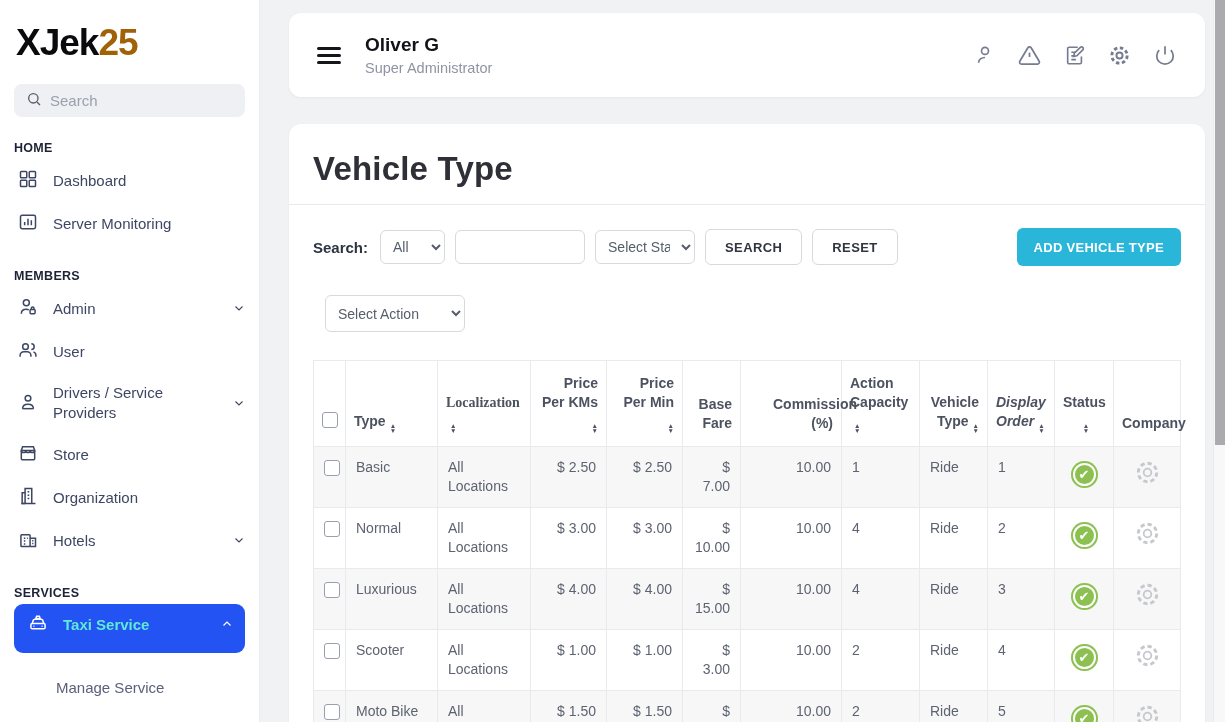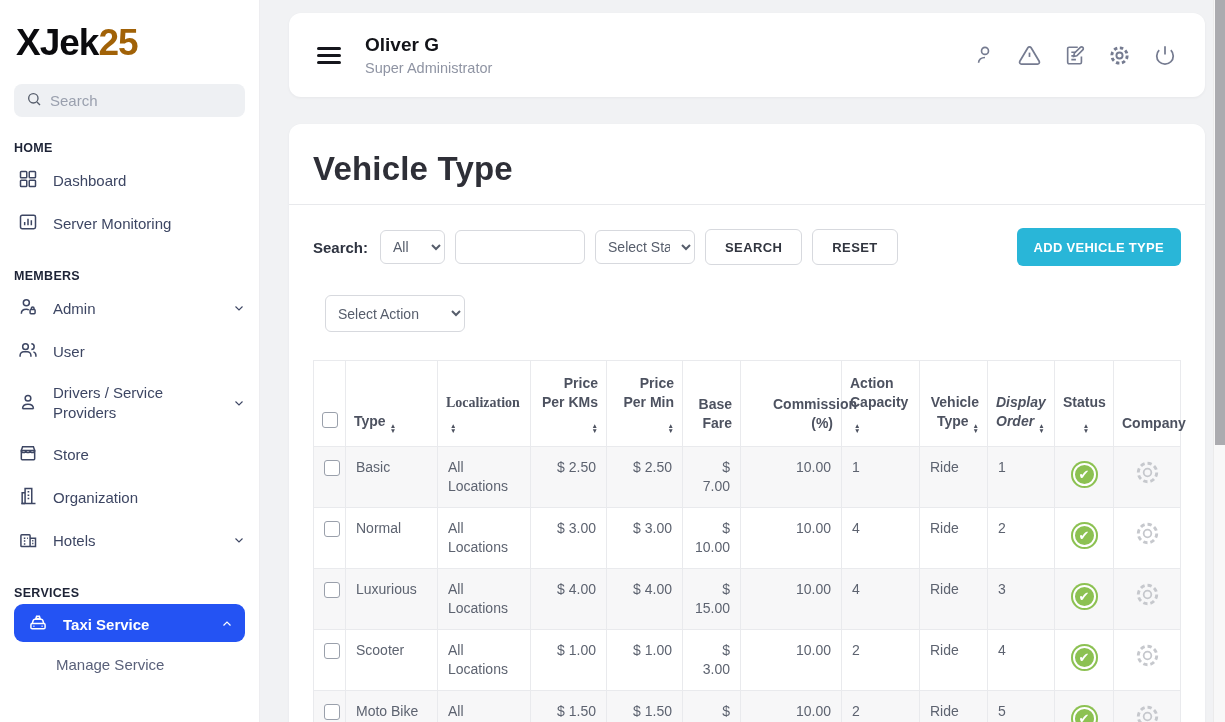--- a/index.html
+++ b/index.html
@@ -28,22 +28,22 @@
     margin:24px 16px 4px 14px; font-size:12.5px; font-weight:bold; color:#1d2336; letter-spacing:.3px;
   }
   .nav-item {
     display:flex; align-items:center; gap:15px; padding:10px 14px 10px 18px; min-height:42px;
     font-size:15px; color:#3d4663; cursor:pointer;
   }
   .nav-item .nav-label { flex:1; line-height:20px; }
   .nav-item svg { flex:none; stroke:#3d4663; }
   .chev { flex:none; stroke:#5a617a; }
   .nav-item.active {
-    background:#2453f3; color:#ffffff; border-radius:9px; margin:4px 14px 0 14px;
-    padding:9px 12px 6px 14px; min-height:38px; font-weight:bold;
+    background:#2453f3; color:#5eead4; border-radius:9px; margin:4px 14px 12px 14px;
+    padding:9px 12px 17px 14px; min-height:38px; font-weight:bold;
   }
   .nav-item.active svg { stroke:#ffffff; }
   .sub-item { padding:14px 14px 10px 56px; font-size:15px; color:#5a617a; cursor:pointer; }
   
   .scrollbar { position:absolute; right:0; top:0; width:12px; height:722px; background:#f8f8f8; border-left:1px solid #ebebeb; z-index:3; }
   .scroll-thumb { position:absolute; top:0; left:1px; width:10px; height:445px; background:#ababaf; }
   
   .main { position:absolute; left:260px; top:0; width:953px; height:722px; }
   .topbar {
     margin:13px 8px 0 29px; height:84px; background:#fff; border-radius:12px;

